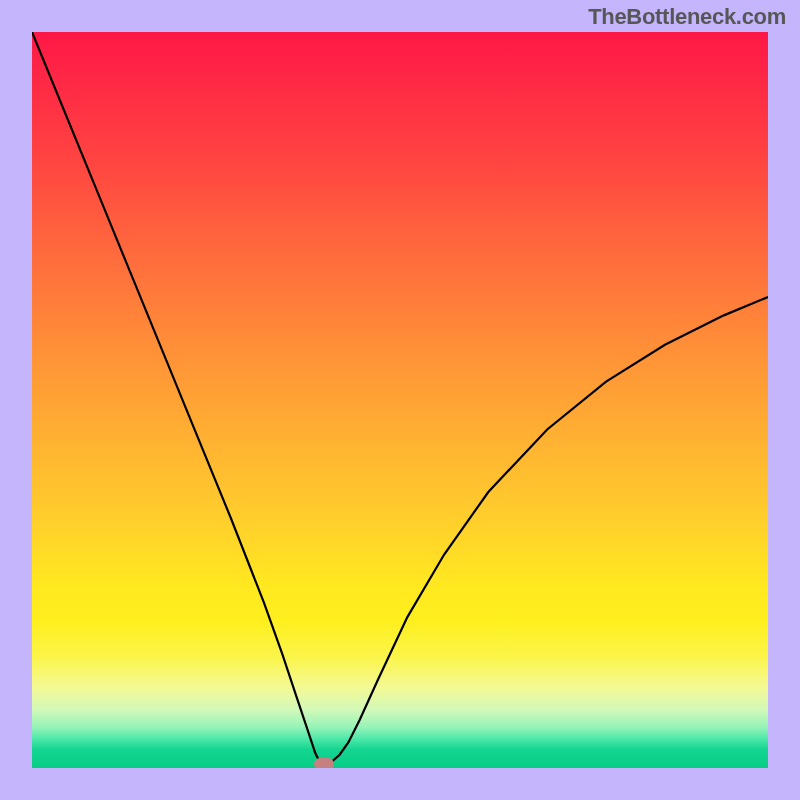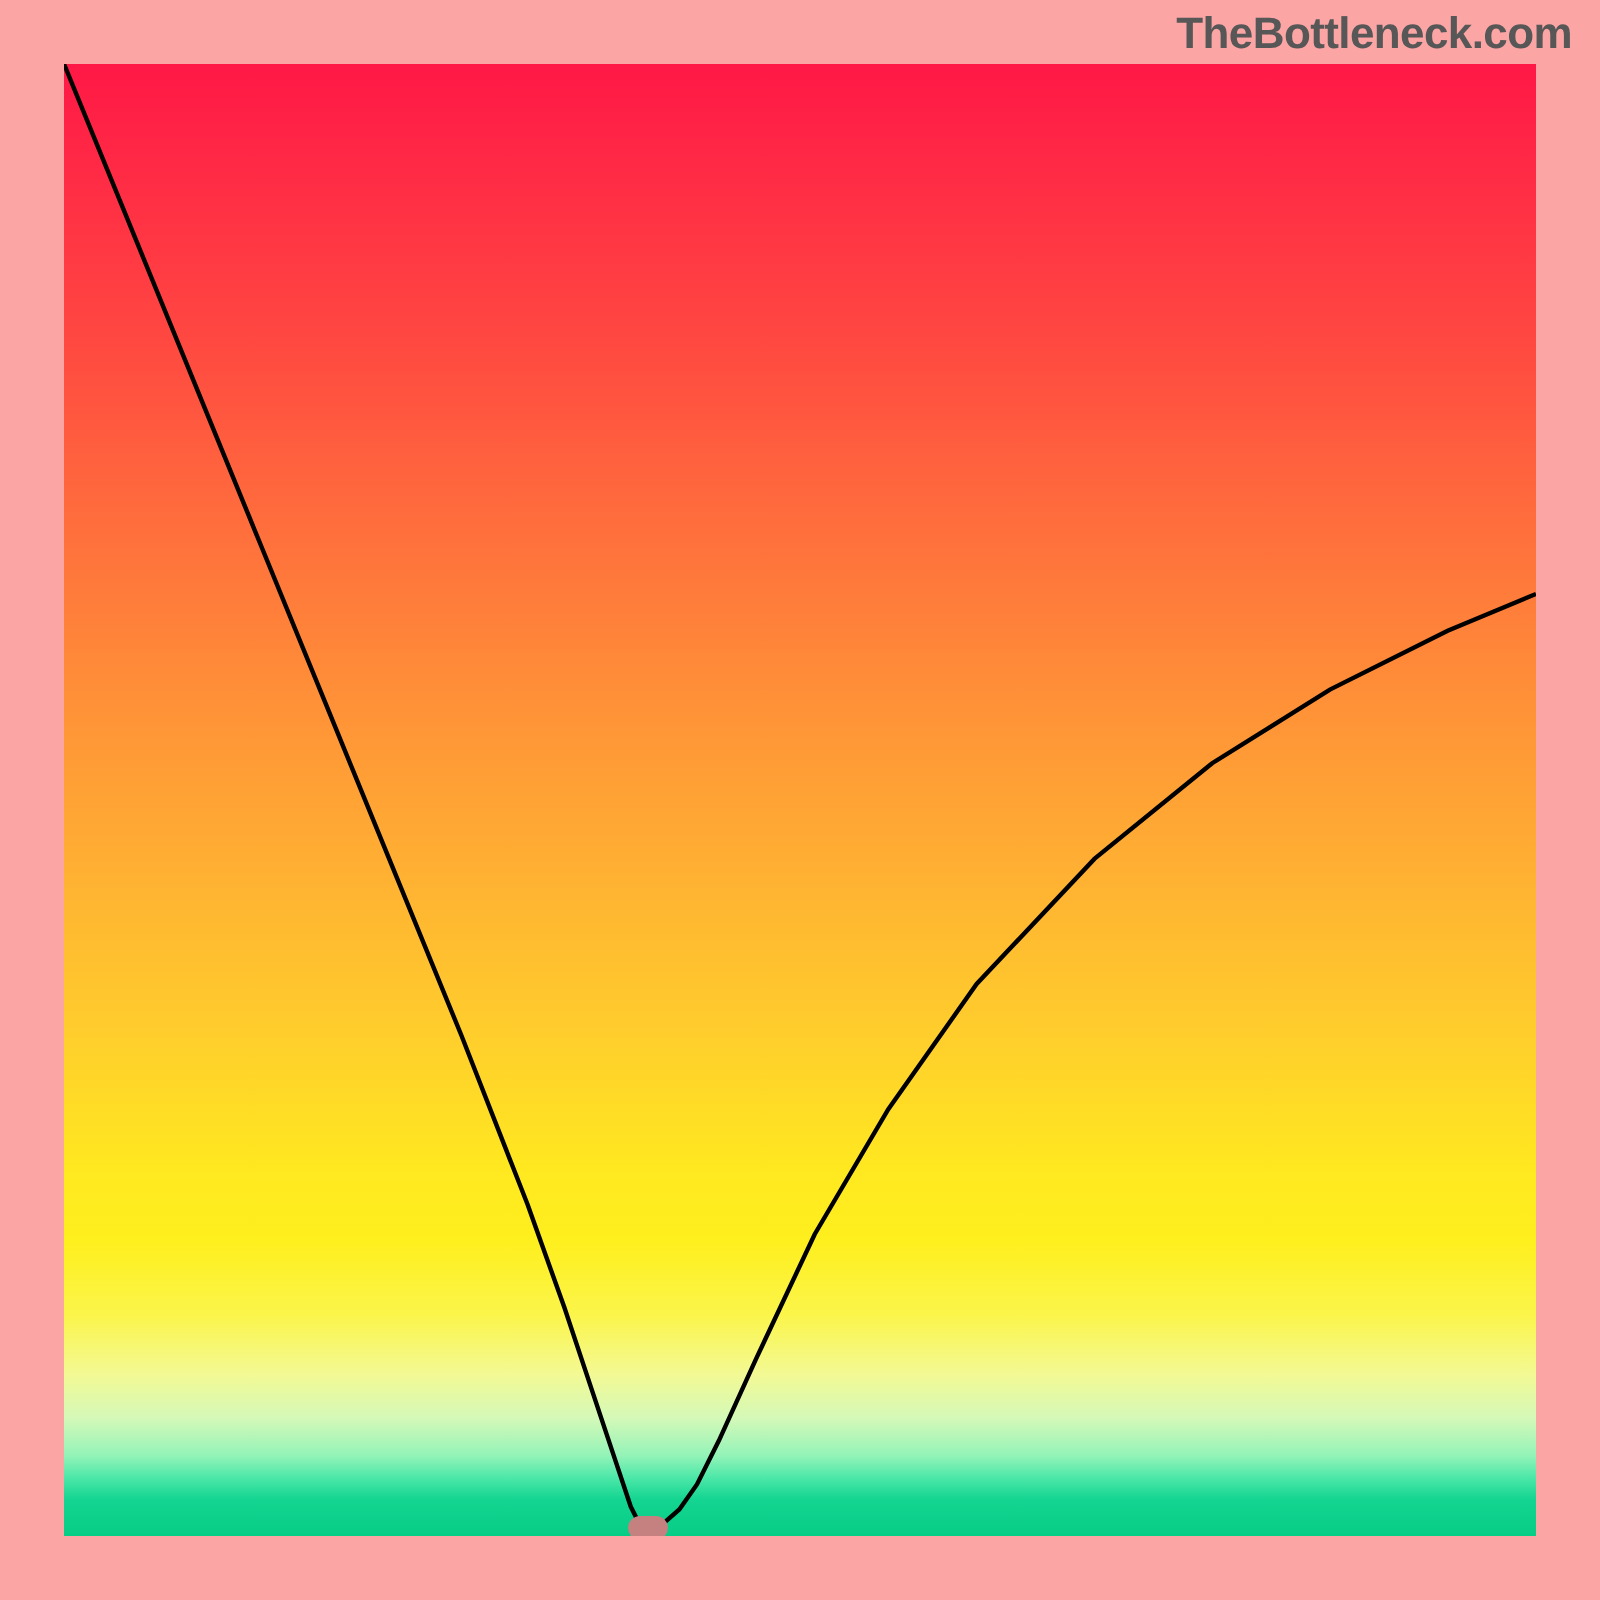--- a/index.html
+++ b/index.html
@@ -1,21 +1,21 @@
 <!DOCTYPE html>
 <html><head>
 <meta charset="utf-8">
 <style>
   * { margin: 0; padding: 0; box-sizing: border-box; }
   html, body { width: 800px; height: 800px; overflow: hidden; background: #000; }
   
   .outer {
     width: 800px;
     height: 800px;
-    background: #fca5a5;
+    background: #c4b5fd;
     position: relative;
   }
   
   .watermark {
     position: absolute;
     top: 4px;
     right: 14px;
     font-family: Arial, Helvetica, sans-serif;
     font-size: 22px;
     font-weight: 600;

